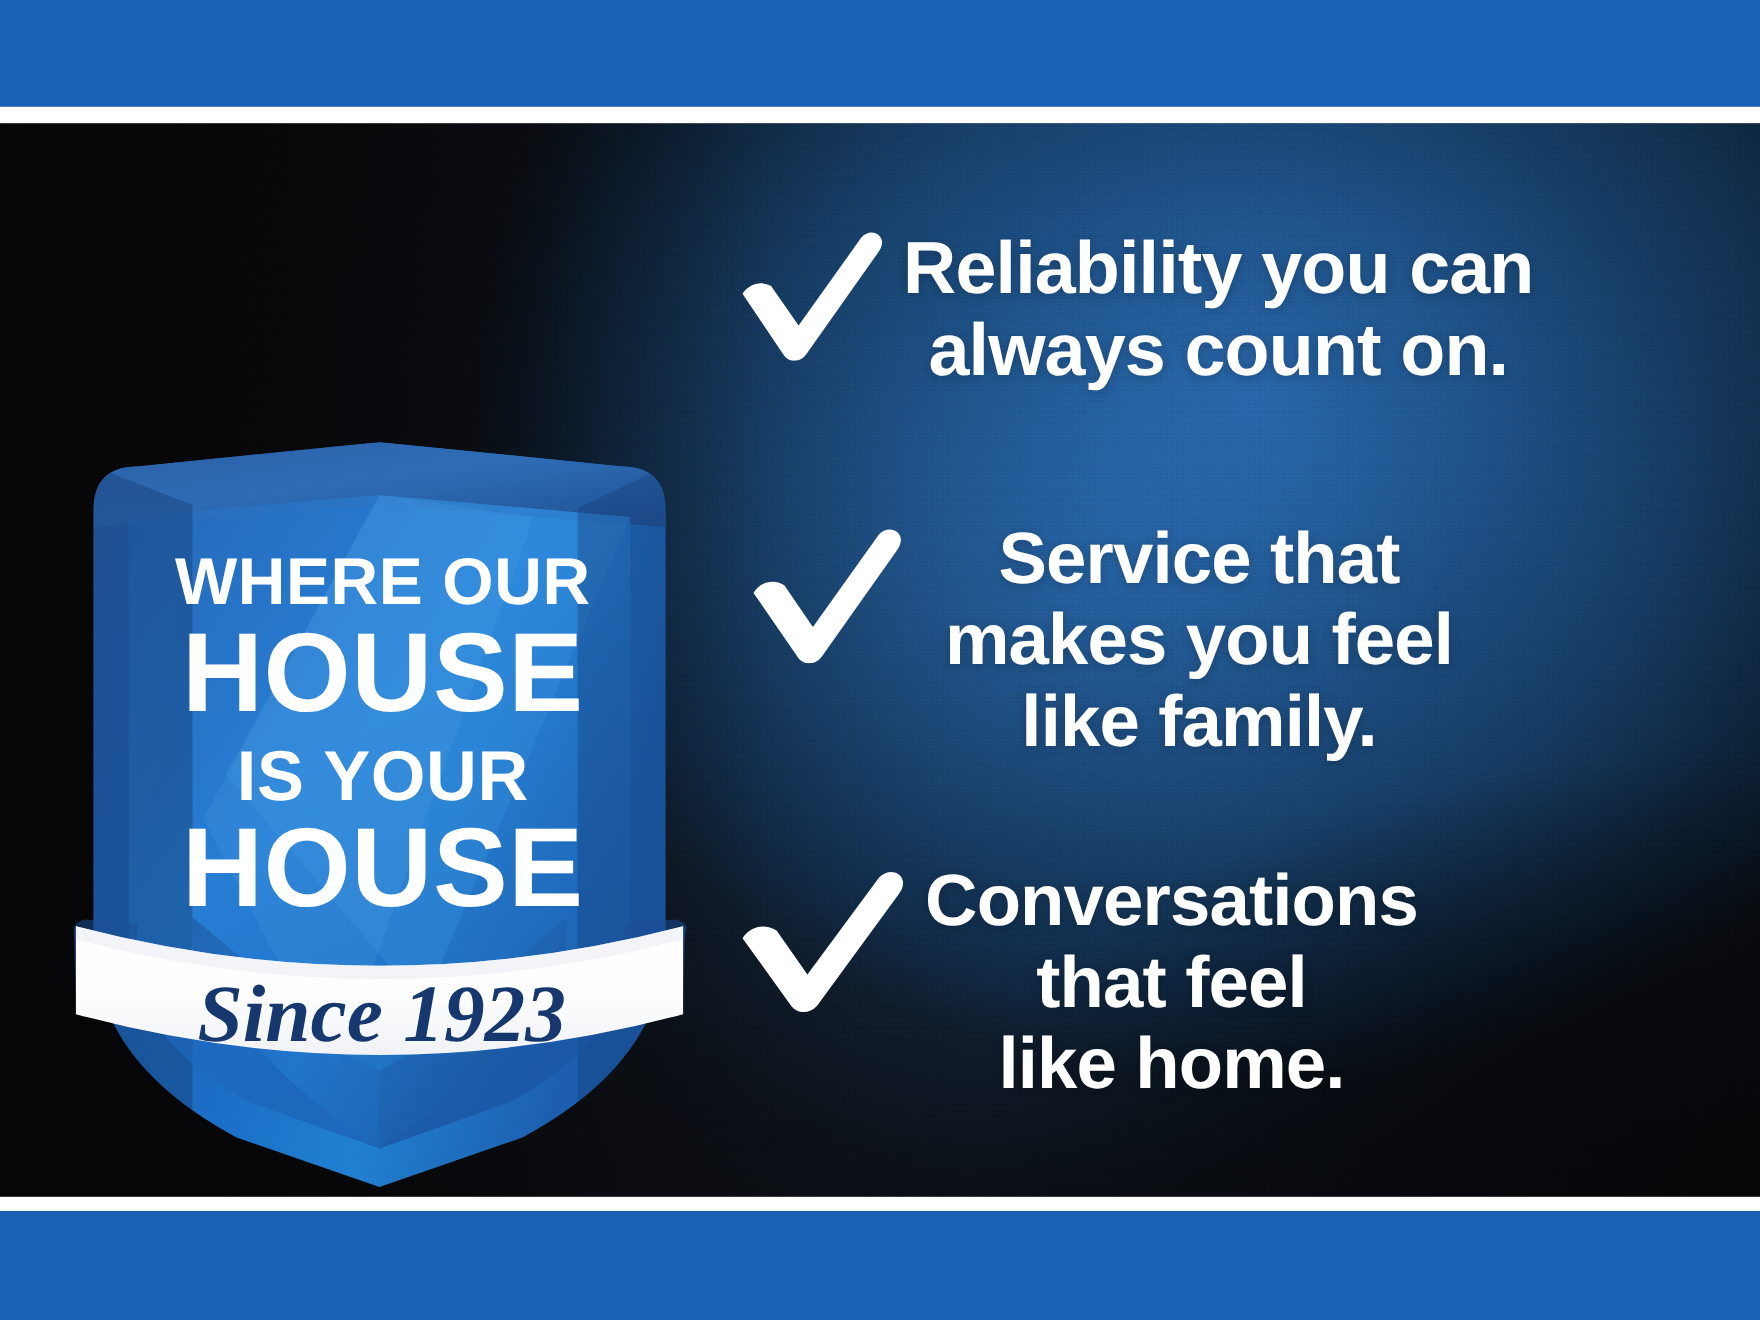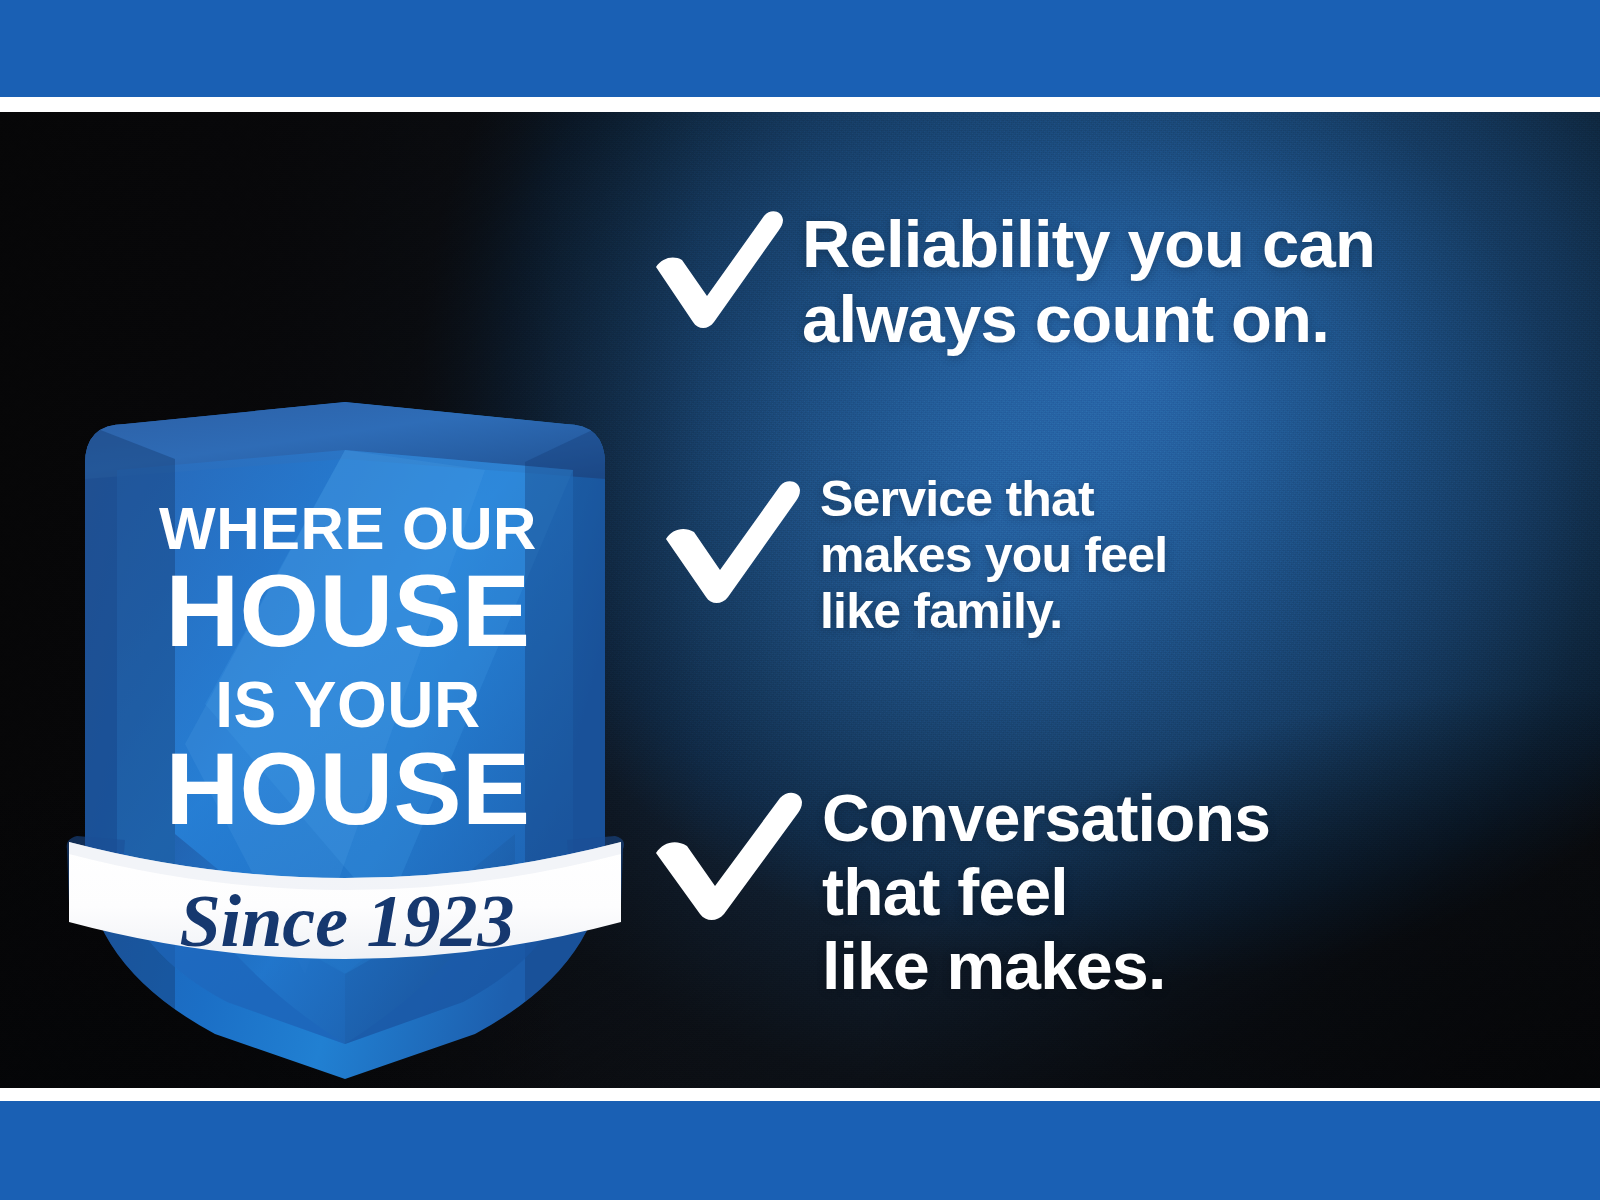--- a/index.html
+++ b/index.html
@@ -136,25 +136,26 @@
     fill: #16386f;
     font-family: "Liberation Serif", serif;
     font-style: italic;
     font-weight: bold;
     text-anchor: middle;
   }
 
   
   #bullets {
     position: absolute;
-    left: 652px;
+    left: 671px;
     top: 0;
     width: 880px;
     height: 708px;
     z-index: 4;
+    text-align: center;
   }
   .bullet {
     position: absolute;
     display: flex;
     align-items: flex-start;
   }
   #bullet-0 { top: 98px;  left: 0; }
   #bullet-1 { top: 355px; left: 10px; }
   #bullet-2 { top: 670px; left: 0; }
 
@@ -172,21 +173,21 @@
     color: #ffffff;
     font-family: "Liberation Sans", sans-serif;
     font-weight: bold;
     font-size: 66px;
     line-height: 1.12;
     letter-spacing: -0.8px;
     white-space: pre-line;
     text-shadow: 0 2px 10px rgba(0,0,0,0.22);
   }
   #bullet-0 .bullet-text { font-size: 67px; margin-top: -4px; }
-  #bullet-1 .bullet-text { font-size: 50px; margin-top: 4px; }
+  #bullet-1 .bullet-text { font-size: 66px; margin-top: 4px; margin-left: 20px; }
   #bullet-2 .bullet-text { font-size: 66px; margin-top: 0px; }
 </style>
 </head>
 <body>
 
 <div id="canvas">
 
   <div class="brand-bar" id="bar-top"></div>
   <div class="white-rule" id="rule-top"></div>
 
@@ -321,21 +322,21 @@
       <div class="bullet" id="bullet-2">
         <span class="check">
           <svg viewBox="0 0 152 130" xmlns="http://www.w3.org/2000/svg">
             <path d="M4 63 C 11 52, 24 49, 35 56 L 63 96 L 128 8
                      C 136 -1, 149 2, 150 12 C 150 17, 148 20, 146 23
                      L 72 124 C 65 132, 54 132, 48 124 Z" fill="#ffffff"></path>
           </svg>
         </span>
         <span class="bullet-text">Conversations
 that feel
-like makes.</span>
+like home.</span>
       </div>
 
     </div>
   </div>
 
   <div class="white-rule" id="rule-bottom"></div>
   <div class="brand-bar" id="bar-bottom"></div>
 
 </div>
 

